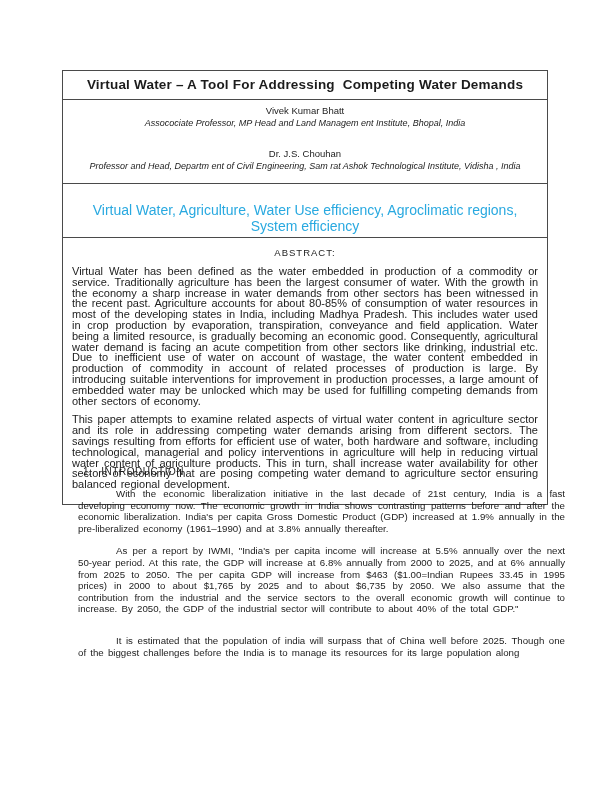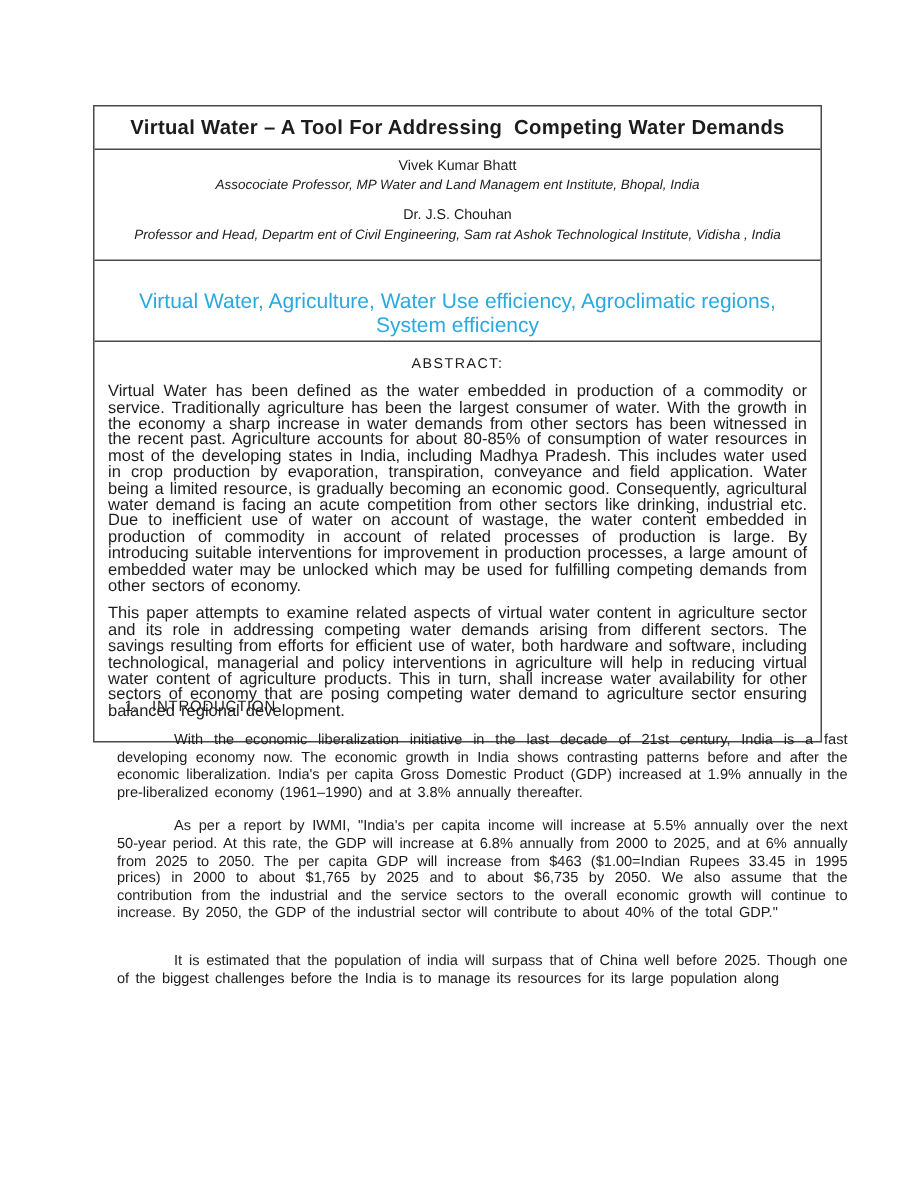--- a/index.html
+++ b/index.html
@@ -29,21 +29,21 @@
     font-weight: bold;
     letter-spacing: 0.2px;
     white-space: pre-wrap;
   }
   .row-authors {
     border-bottom: 1px solid #4a4a4a;
     text-align: center;
     padding: 5px 10px 12px;
   }
   .author-name { font-size: 9.5px; }
-  .author-name.second { margin-top: 10px; }
+  .author-name.second { margin-top: 20px; }
   .author-aff {
     font-size: 9px;
     font-style: italic;
     margin-top: 2px;
   }
   .row-keywords {
     border-bottom: 1px solid #4a4a4a;
     text-align: center;
     padding: 15px 10px 3px;
   }
@@ -89,21 +89,21 @@
 <body>
 
 <div class="page">
 
   <div class="doc-table">
 
     <div class="row-title">Virtual Water – A Tool For Addressing  Competing Water Demands</div>
 
     <div class="row-authors">
       <div class="author-name">Vivek Kumar Bhatt</div>
-      <div class="author-aff">Assocociate Professor, MP Water and Land Managem ent Institute, Bhopal, India</div>
+      <div class="author-aff">Assocociate Professor, MP Head and Land Managem ent Institute, Bhopal, India</div>
       <div class="author-name second">Dr. J.S. Chouhan</div>
       <div class="author-aff">Professor and Head, Departm ent of Civil Engineering, Sam rat Ashok Technological Institute, Vidisha , India</div>
     </div>
 
     <div class="row-keywords">
       <div class="kw-text" style="color: rgb(41, 169, 224);">Virtual Water, Agriculture, Water Use efficiency, Agroclimatic regions, System efficiency</div>
     </div>
 
     <div class="row-abstract">
       <div class="abs-heading">ABSTRACT:</div>

